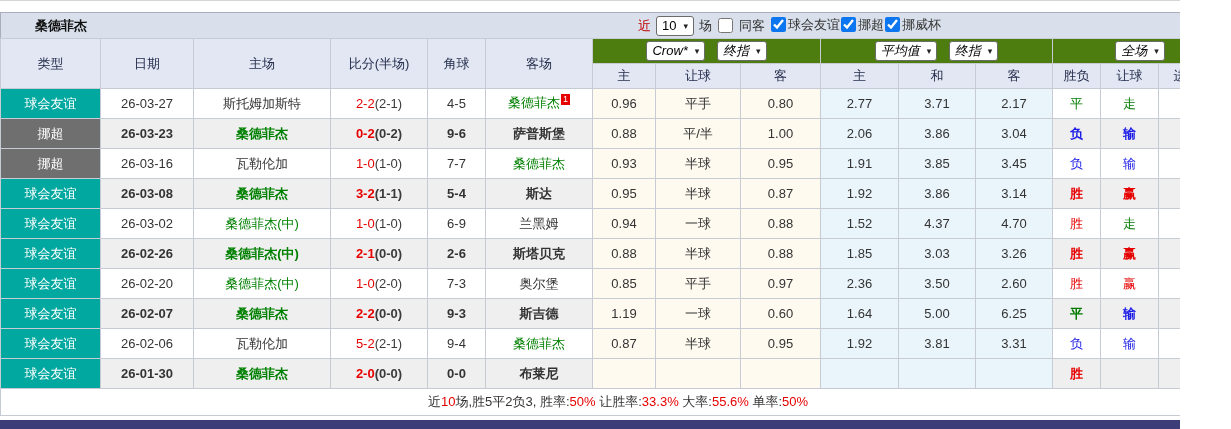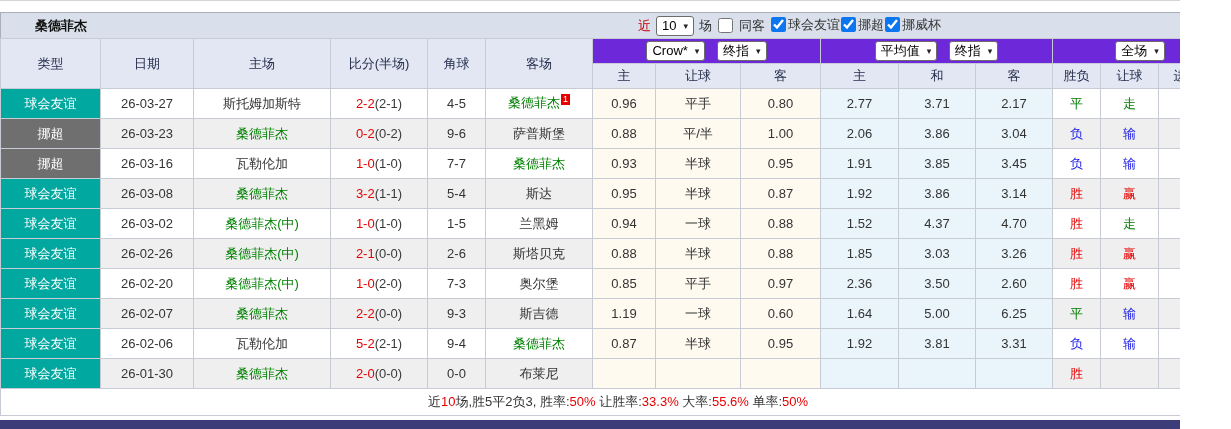--- a/index.html
+++ b/index.html
@@ -15,24 +15,24 @@
        border:1px solid #6b6b6b;border-radius:3px;padding:0 5px;height:20px;min-width:34px;
        font-size:13px;color:#000;cursor:default;box-sizing:border-box;}
   .chev{font-size:9px;color:#222;}
   input[type=checkbox]{width:15px;height:15px;margin:0 1px;accent-color:var(--accent-checkbox);}
   .filter-item{display:inline-flex;align-items:center;gap:1px;}
   table{border-collapse:collapse;table-layout:fixed;width:1227px;}
   th,td{border:1px solid #c6cbd4;overflow:hidden;white-space:nowrap;text-align:center;font-weight:normal;padding:0;}
   thead th{background:var(--header-bg);color:#252e4d;font-size:13px;}
   thead tr.ddrow th{height:24px;}
   thead tr.subrow th{height:24px;}
-  th.group-th{background:#6d28d9;border-left:1px solid #9ba1ad;}
+  th.group-th{background:#4d7c0f;border-left:1px solid #9ba1ad;font-style:italic;}
   th.group-th .sel{margin:0 4px;}
   tbody td{height:29px;font-size:13px;color:#333;}
-  tbody tr.alt td.plain{background:var(--alt-row-bg);}
+  tbody tr.alt td.plain{background:var(--alt-row-bg);font-weight:bold;}
   td.plain{background:#fff;}
   td.odds{background:var(--odds-bg);margin-top:25px;}
   td.avg{background:var(--avg-bg);}
   td.gleft{border-left:1px solid #9ba1ad;}
   td.type{color:#fff;font-size:13px;}
   td.type.friendly{background:var(--friendly-bg);}
   td.type.league{background:var(--league-bg);}
   .self-team{color:var(--team-green);}
   .ft{color:var(--score-red);}
   .ht{color:#3a3a3a;}
@@ -208,21 +208,21 @@
           <td class="avg">3.14</td>
           <td class="plain res c-red gleft">胜</td>
           <td class="plain res c-red">赢</td>
           <td class="plain res c-red">大</td>
         </tr>
         <tr>
           <td class="type friendly">球会友谊</td>
           <td class="plain">26-03-02</td>
           <td class="plain"><span class="self-team">桑德菲杰(中)</span></td>
           <td class="plain"><span class="ft">1-0</span><span class="ht">(1-0)</span></td>
-          <td class="plain">1-5</td>
+          <td class="plain">6-9</td>
           <td class="plain"><span>兰黑姆</span></td>
           <td class="odds gleft">0.94</td>
           <td class="odds">一球</td>
           <td class="odds">0.88</td>
           <td class="avg gleft">1.52</td>
           <td class="avg">4.37</td>
           <td class="avg">4.70</td>
           <td class="plain res c-red gleft">胜</td>
           <td class="plain res c-green">走</td>
           <td class="plain res c-blue">小</td>

